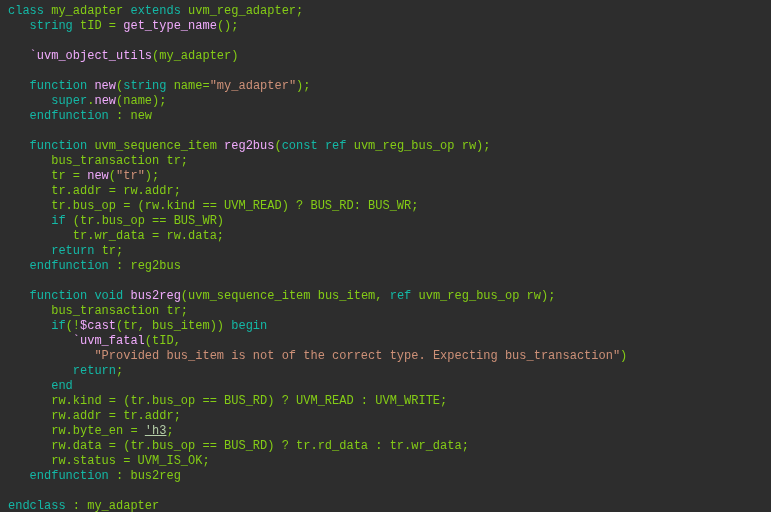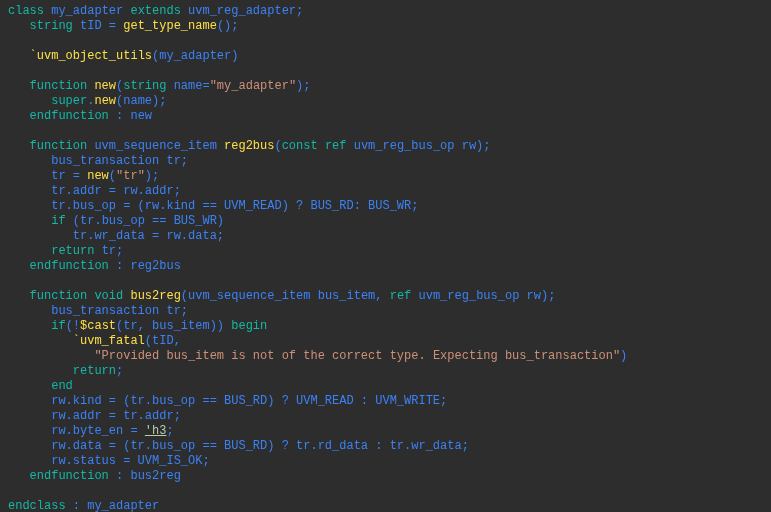--- a/index.html
+++ b/index.html
@@ -13,21 +13,21 @@
     overflow: hidden;
   }
   .editor {
     padding: 4px 8px;
     white-space: pre;
   }
   .line {
     display: block;
   }
   .kw { color: #14b8a6; }
-  .fn { color: #fde047; }
+  .fn { color: #f0abfc; }
   .str { color: #ce9178; }
   .num { color: #b5cea8; text-decoration: underline; }
-  .txt { color: #3b82f6; }
+  .txt { color: #84cc16; }
 </style>
 </head>
 <body>
 
 <div class="editor" id="editor-root"><span class="line"><span class="kw">class </span><span class="txt">my_adapter </span><span class="kw">extends </span><span class="txt">uvm_reg_adapter;</span></span><span class="line"><span class="txt">   </span><span class="kw">string </span><span class="txt">tID = </span><span class="fn">get_type_name</span><span class="txt">();</span></span><span class="line">&nbsp;</span><span class="line"><span class="txt">   </span><span class="fn">`uvm_object_utils</span><span class="txt">(my_adapter)</span></span><span class="line">&nbsp;</span><span class="line"><span class="txt">   </span><span class="kw">function </span><span class="fn">new</span><span class="txt">(</span><span class="kw">string </span><span class="txt">name=</span><span class="str">"my_adapter"</span><span class="txt">);</span></span><span class="line"><span class="txt">      </span><span class="kw">super</span><span class="txt">.</span><span class="fn">new</span><span class="txt">(name);</span></span><span class="line"><span class="txt">   </span><span class="kw">endfunction </span><span class="txt">: new</span></span><span class="line">&nbsp;</span><span class="line"><span class="txt">   </span><span class="kw">function </span><span class="txt">uvm_sequence_item </span><span class="fn">reg2bus</span><span class="txt">(</span><span class="kw">const ref </span><span class="txt">uvm_reg_bus_op rw);</span></span><span class="line"><span class="txt">      bus_transaction tr;</span></span><span class="line"><span class="txt">      tr = </span><span class="fn">new</span><span class="txt">(</span><span class="str">"tr"</span><span class="txt">);</span></span><span class="line"><span class="txt">      tr.addr = rw.addr;</span></span><span class="line"><span class="txt">      tr.bus_op = (rw.kind == UVM_READ) ? BUS_RD: BUS_WR;</span></span><span class="line"><span class="txt">      </span><span class="kw">if </span><span class="txt">(tr.bus_op == BUS_WR)</span></span><span class="line"><span class="txt">         tr.wr_data = rw.data;</span></span><span class="line"><span class="txt">      </span><span class="kw">return </span><span class="txt">tr;</span></span><span class="line"><span class="txt">   </span><span class="kw">endfunction </span><span class="txt">: reg2bus</span></span><span class="line">&nbsp;</span><span class="line"><span class="txt">   </span><span class="kw">function void </span><span class="fn">bus2reg</span><span class="txt">(uvm_sequence_item bus_item, </span><span class="kw">ref </span><span class="txt">uvm_reg_bus_op rw);</span></span><span class="line"><span class="txt">      bus_transaction tr;</span></span><span class="line"><span class="txt">      </span><span class="kw">if</span><span class="txt">(!</span><span class="fn">$cast</span><span class="txt">(tr, bus_item)) </span><span class="kw">begin</span></span><span class="line"><span class="txt">         </span><span class="fn">`uvm_fatal</span><span class="txt">(tID,</span></span><span class="line"><span class="txt">            </span><span class="str">"Provided bus_item is not of the correct type. Expecting bus_transaction"</span><span class="txt">)</span></span><span class="line"><span class="txt">         </span><span class="kw">return</span><span class="txt">;</span></span><span class="line"><span class="txt">      </span><span class="kw">end</span></span><span class="line"><span class="txt">      rw.kind = (tr.bus_op == BUS_RD) ? UVM_READ : UVM_WRITE;</span></span><span class="line"><span class="txt">      rw.addr = tr.addr;</span></span><span class="line"><span class="txt">      rw.byte_en = </span><span class="num">'h3</span><span class="txt">;</span></span><span class="line"><span class="txt">      rw.data = (tr.bus_op == BUS_RD) ? tr.rd_data : tr.wr_data;</span></span><span class="line"><span class="txt">      rw.status = UVM_IS_OK;</span></span><span class="line"><span class="txt">   </span><span class="kw">endfunction </span><span class="txt">: bus2reg</span></span><span class="line">&nbsp;</span><span class="line"><span class="kw">endclass </span><span class="txt">: my_adapter</span></span></div>
 
 </body></html>

